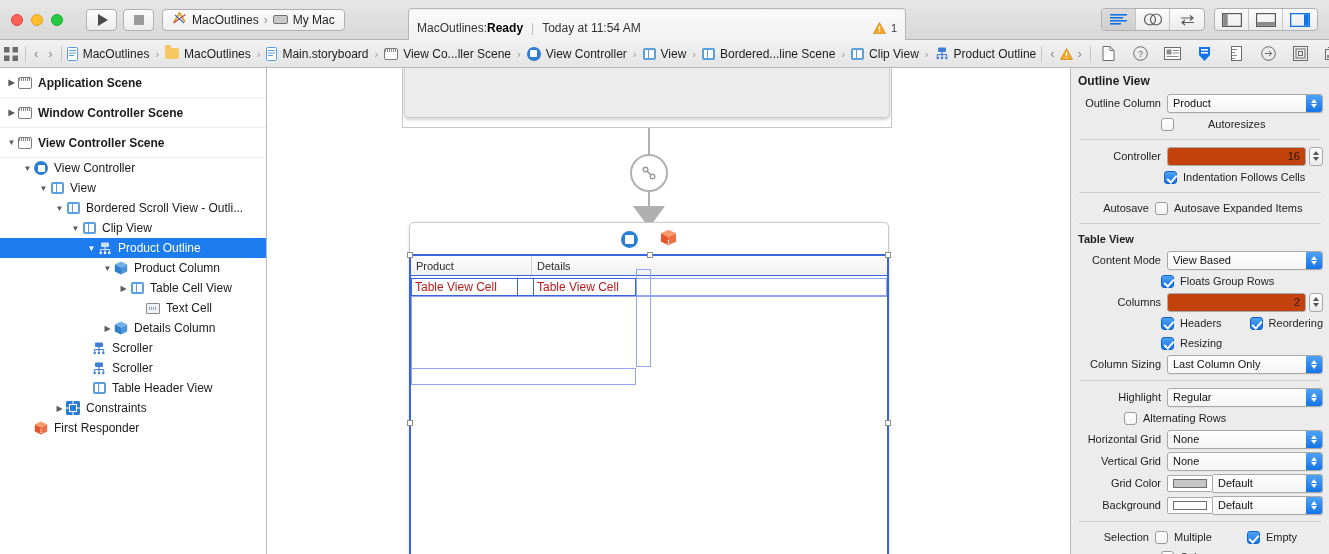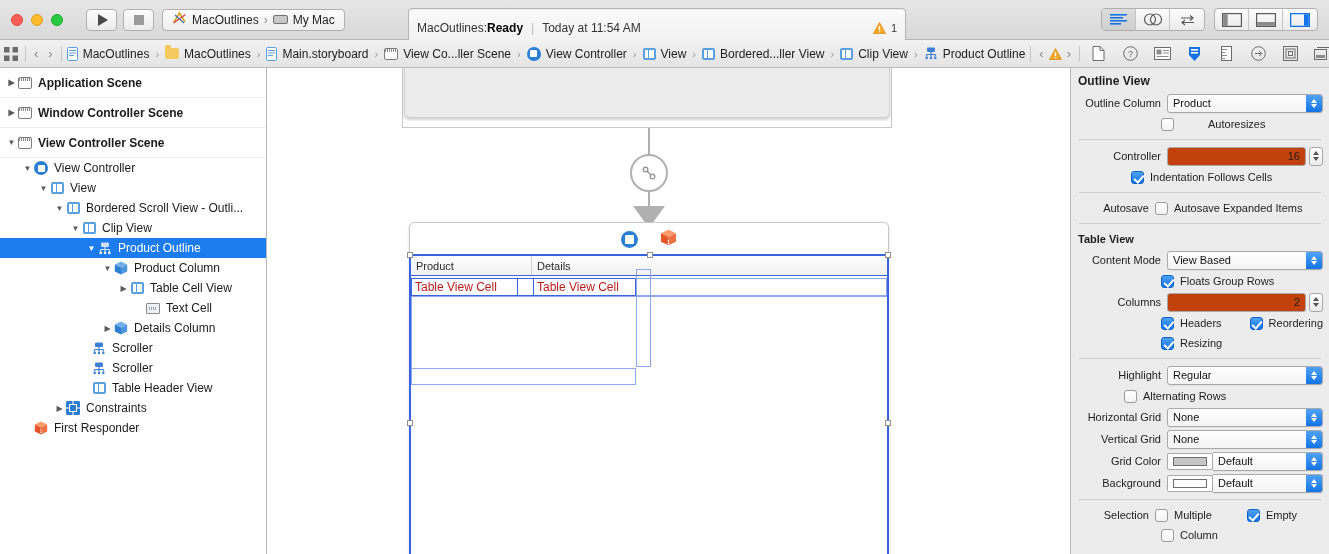--- a/index.html
+++ b/index.html
@@ -398,21 +398,21 @@
       <span class="crumb-sep">›</span>
 
       <div class="crumb">
         <span class="ic-view"></span>
         <span>View</span>
       </div>
       <span class="crumb-sep">›</span>
 
       <div class="crumb">
         <span class="ic-view"></span>
-        <span>Bordered...ller View</span>
+        <span>Bordered...line Scene</span>
       </div>
       <span class="crumb-sep">›</span>
 
       <div class="crumb">
         <span class="ic-view"></span>
         <span>Clip View</span>
       </div>
       <span class="crumb-sep">›</span>
 
       <div class="crumb">
@@ -787,21 +787,21 @@
       <span class="flabel">Controller</span>
       <div class="stepfield">
         <span>16</span>
       </div>
       <div class="stepper">
           <span class="up"></span>
           <span class="dn"></span>
         </div>
     </div>
 
-    <div class="cbrow" style="padding-left:60px;">
+    <div class="cbrow" style="padding-left:60px;margin-left:33px;">
       <span class="cbox on"></span>
       <span class="cblabel">Indentation Follows Cells</span>
     </div>
 
     <div class="divider"></div>
 
     <div class="cbrow">
       <span class="flabel">Autosave</span>
       <span class="cbox"></span>
       <span class="cblabel">Autosave Expanded Items</span>
@@ -843,20 +843,30 @@
       <span class="cblabel">Headers</span>
       <span class="cbox on" style="margin-left:28px;"></span>
       <span class="cblabel">Reordering</span>
     </div>
 
     <div class="cbrow" style="padding-left:90px;">
       <span class="cbox on"></span>
       <span class="cblabel">Resizing</span>
     </div>
 
+    <div class="frow">
+      <span class="flabel">Column Sizing</span>
+      <div class="popup">
+        <span>Last Column Only</span>
+        <span class="arrows">
+            <span class="up"></span>
+            <span class="dn"></span>
+          </span>
+      </div>
+    </div>
 
     <div class="divider"></div>
 
     <div class="frow">
       <span class="flabel">Highlight</span>
       <div class="popup">
         <span>Regular</span>
         <span class="arrows">
             <span class="up"></span>
             <span class="dn"></span>

